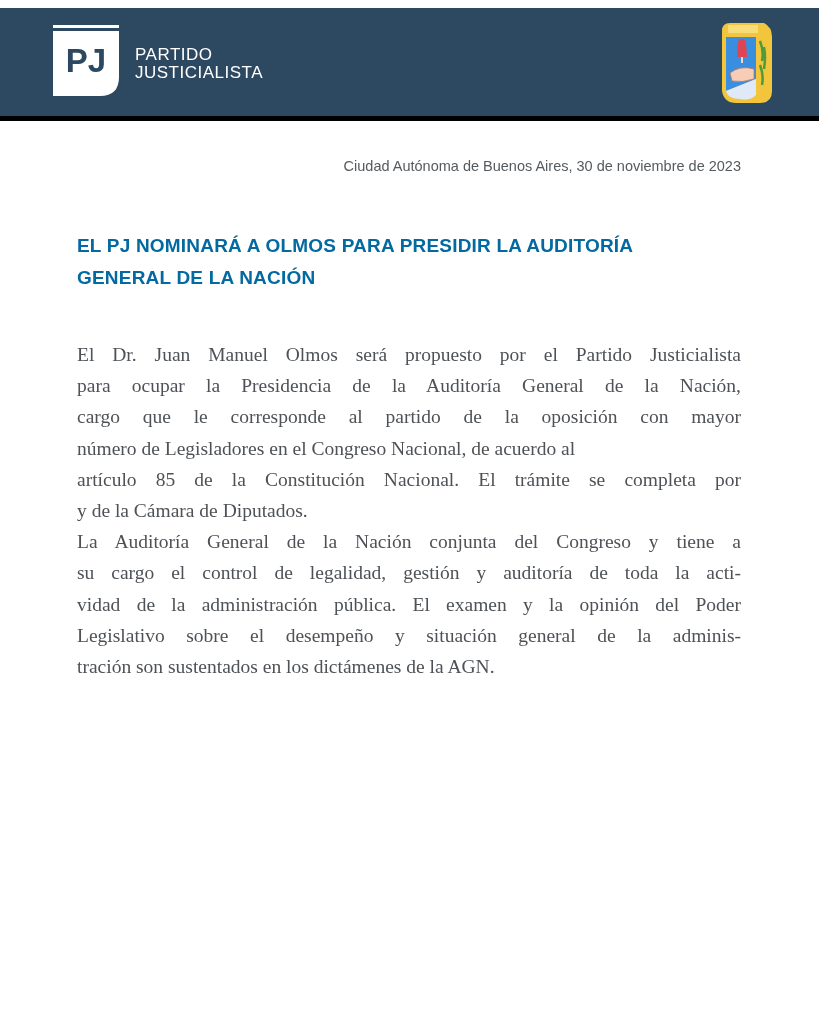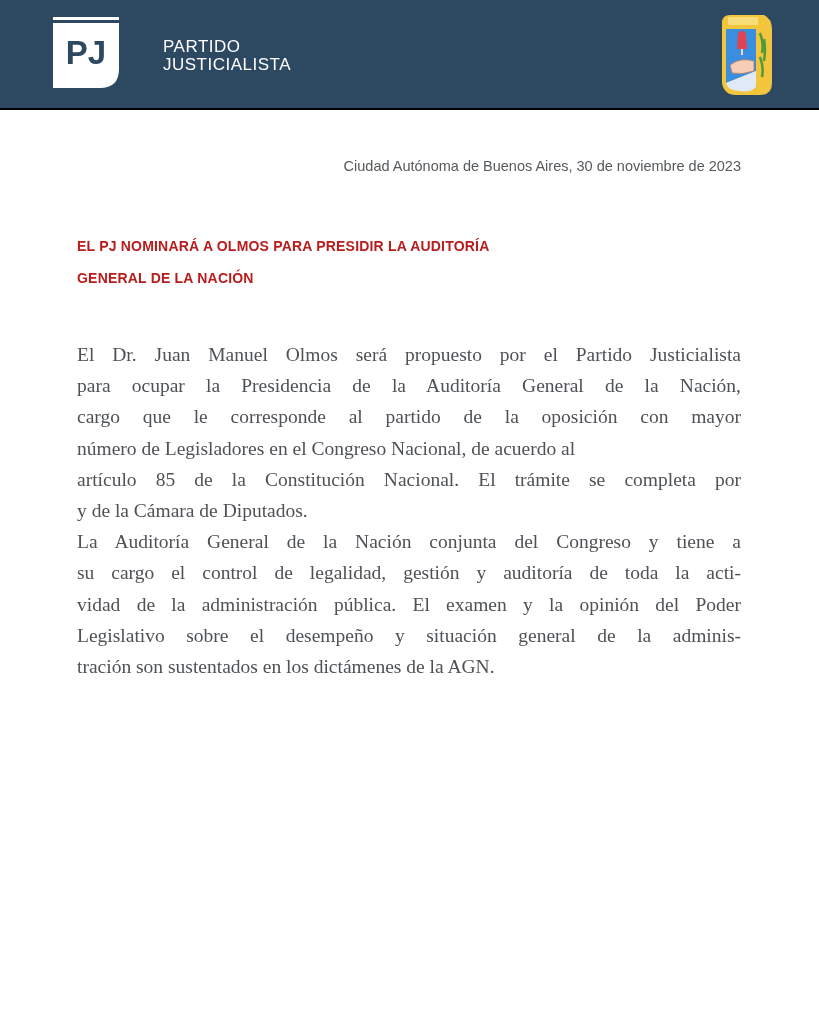--- a/index.html
+++ b/index.html
@@ -1,38 +1,38 @@
 <!DOCTYPE html>
 <html><head>
 <meta charset="utf-8">
 <style>
   html, body { margin: 0; padding: 0; }
   body {
     width: 819px; height: 1024px; background: #ffffff; overflow: hidden;
     font-family: "Liberation Sans", "DejaVu Sans", sans-serif;
   }
   .header {
-    position: absolute; left: 0; top: 0; width: 819px; height: 108px;
+    position: absolute; left: 0; top: 8px; width: 819px; height: 108px;
     background: #2d4861;
-    border-bottom: 2px solid #000000;
+    border-bottom: 5px solid #000000;
   }
   .pj-logo { position: absolute; left: 53px; top: 17px; width: 66px; height: 71px; }
   .brand-text {
     position: absolute; left: 135px; top: 38px; color: #ffffff;
-    font-size: 17px; line-height: 18px; letter-spacing: 0.5px; font-weight: normal; margin-left: 28px;
+    font-size: 17px; line-height: 18px; letter-spacing: 0.5px; font-weight: normal;
   }
   .brand-text div { white-space: nowrap; }
   .emblem { position: absolute; left: 720px; top: 13px; width: 54px; height: 84px; }
   .dateline {
     position: absolute; right: 78px; top: 158px; color: #555a5e;
     font-size: 14.5px; white-space: nowrap;
   }
   .headline {
     position: absolute; left: 77px; top: 230px; width: 670px;
-    color: #b91c1c; font-weight: bold; font-size: 14px; line-height: 32px;
+    color: #0369a1; font-weight: bold; font-size: 19px; line-height: 32px;
     letter-spacing: 0.2px; margin: 0;
   }
   .body-text {
     position: absolute; left: 77px; top: 339px; width: 664px;
     color: #4e5256; font-size: 19.5px; line-height: 31.2px;
   }
   .body-text .line { display: block; white-space: nowrap; text-align: justify; text-align-last: justify; font-family: Liberation Serif, serif; }
   .body-text .line.last { text-align-last: left; }
 </style>
 </head>

